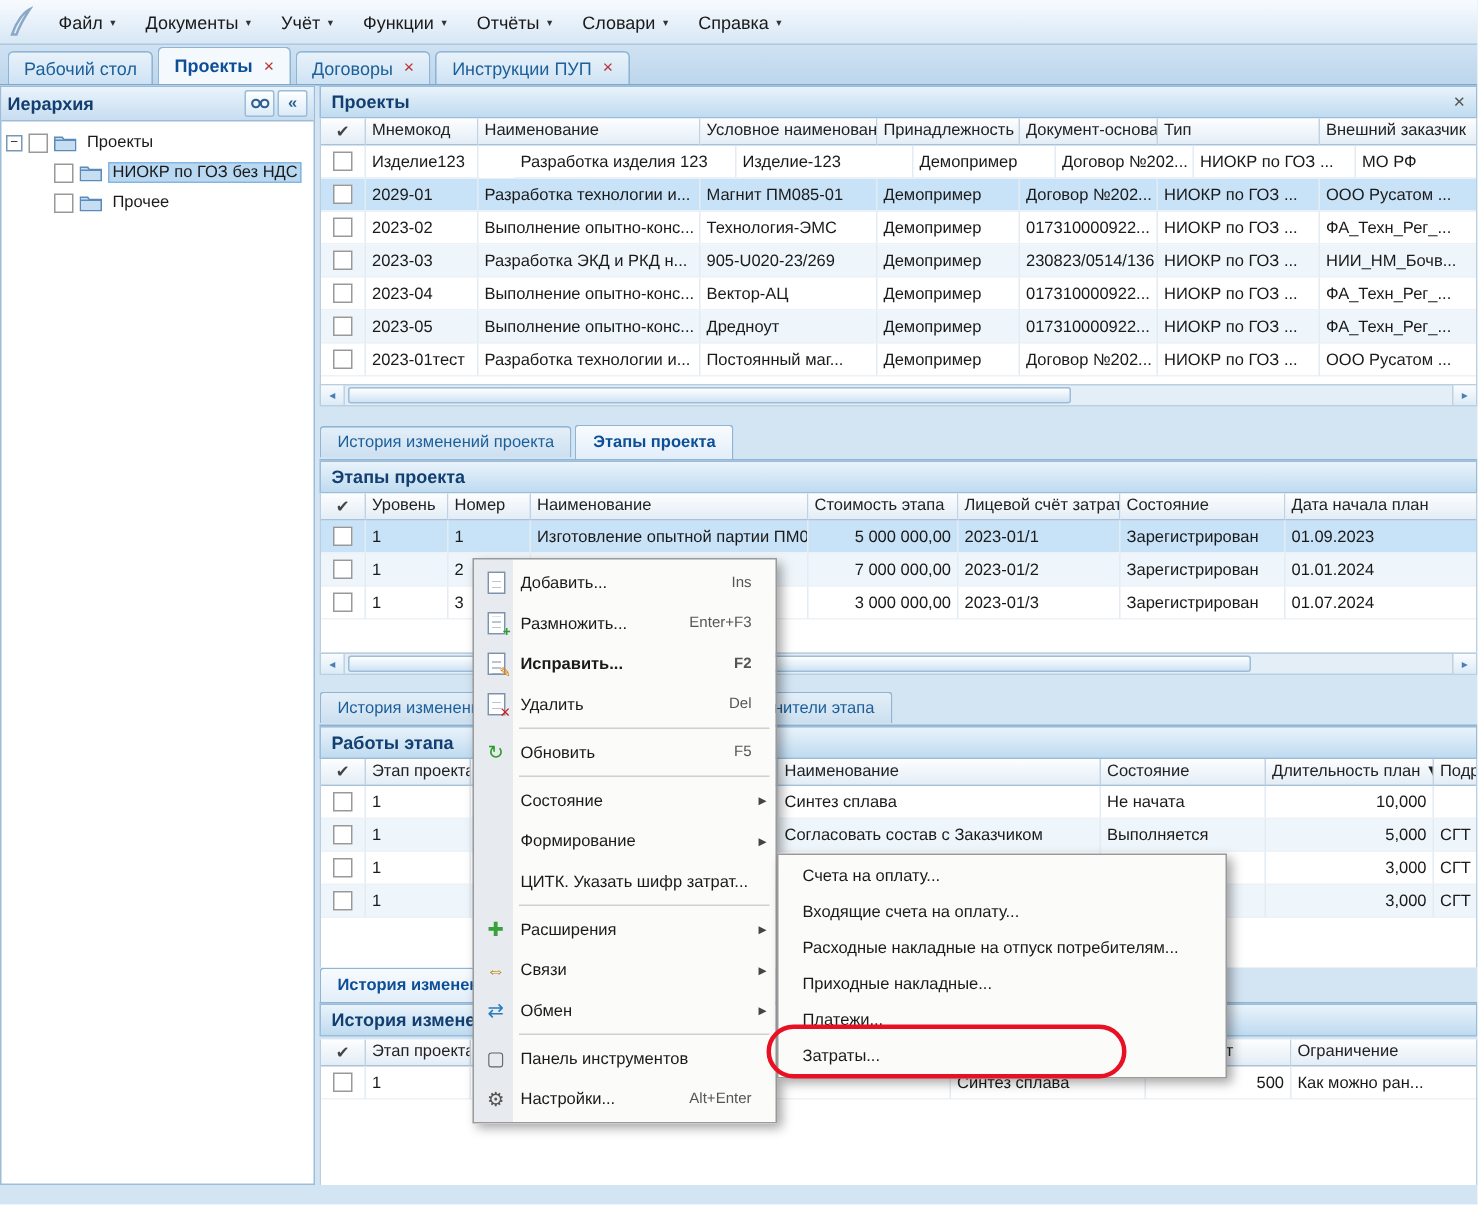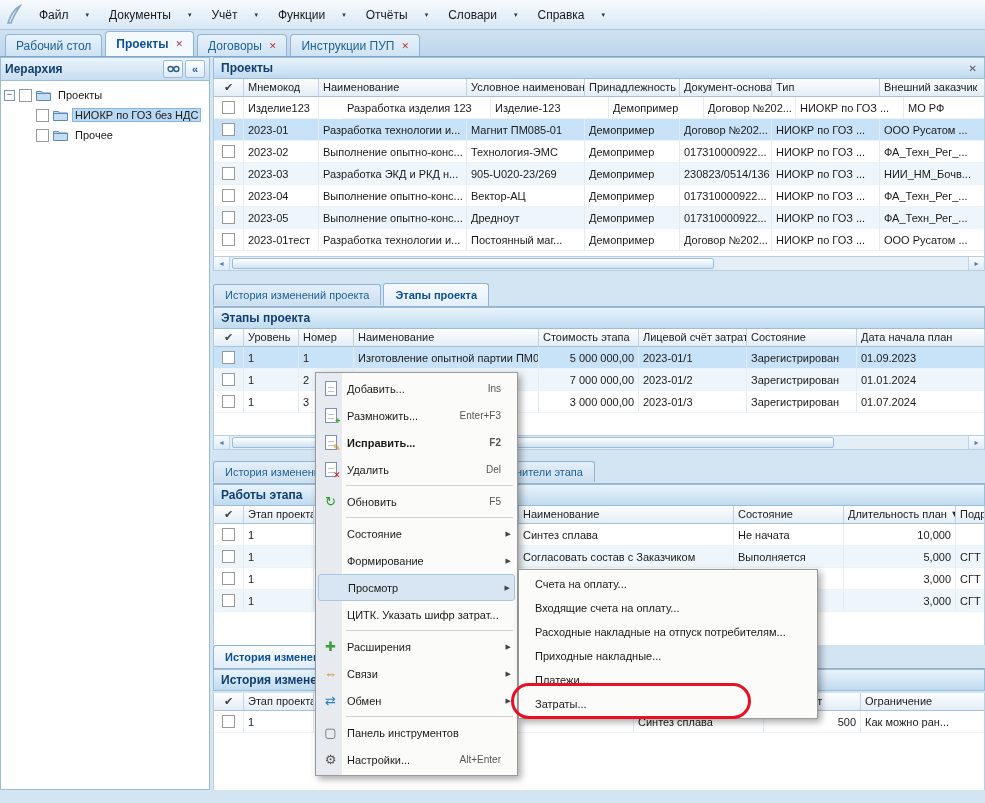--- a/index.html
+++ b/index.html
@@ -5,21 +5,21 @@
   html,body{margin:0;padding:0;background:#fff;}
   .frame{position:relative;width:985px;height:803px;overflow:hidden;background:#d3e4f2;
          font-family:"Liberation Sans","DejaVu Sans",sans-serif;font-size:11px;color:#1a1a1a;}
 
   
   .menubar{position:absolute;left:0;top:0;width:985px;height:30px;box-sizing:border-box;
            background:linear-gradient(#f8fbfe,#d7e7f5);border-bottom:1px solid #b0c8dd;
            display:flex;align-items:center;padding-left:5px;}
   .logo{display:inline-flex;margin-right:8px;}
   .mb-items{display:flex;align-items:center;gap:2px;}
-  .mb-item{display:flex;align-items:center;gap:17px;padding:5px 9px;font-size:12px;border-radius:3px;cursor:default;}
+  .mb-item{display:flex;align-items:center;gap:5px;padding:5px 9px;font-size:12px;border-radius:3px;cursor:default;}
   .mb-arrow{font-size:7px;color:#333;}
 
   
   .maintabs{position:absolute;left:0;top:30px;width:985px;height:27px;box-sizing:border-box;
             background:linear-gradient(#cfe2f2,#bdd6ec);border-bottom:1px solid #7fa8cc;
             display:flex;align-items:flex-end;padding:0 5px;gap:3px;}
   .mtab{height:22px;display:flex;align-items:center;gap:7px;padding:0 10px;font-size:12px;color:#1c5f99;
         background:linear-gradient(#e8f2fa,#cfe3f4);border:1px solid #8fb4d4;border-bottom:none;
         border-radius:4px 4px 0 0;box-sizing:border-box;white-space:nowrap;}
   .mtab.active{background:#f4f9fe;color:#0d4f96;font-weight:bold;height:25px;}
@@ -247,21 +247,21 @@
         <div class="g-cell" style="width: 118px;">Изделие-123</div>
         <div class="g-cell" style="width: 95px;">Демопример</div>
         <div class="g-cell" style="width: 92px;">Договор №202...</div>
         <div class="g-cell" style="width: 108px;">НИОКР по ГОЗ ...</div>
         <div class="g-cell" style="width: 106px;">МО РФ</div>
       </div>
       <div class="g-row sel">
         <div class="g-cell" style="width: 30px;">
           <span class="cb"></span>
         </div>
-        <div class="g-cell" style="width: 75px;">2023-01</div>
+        <div class="g-cell" style="width: 75px;">2029-01</div>
         <div class="g-cell" style="width: 148px;">Разработка технологии и...</div>
         <div class="g-cell" style="width: 118px;">Магнит ПМ085-01</div>
         <div class="g-cell" style="width: 95px;">Демопример</div>
         <div class="g-cell" style="width: 92px;">Договор №202...</div>
         <div class="g-cell" style="width: 108px;">НИОКР по ГОЗ ...</div>
         <div class="g-cell" style="width: 106px;">ООО Русатом ...</div>
       </div>
       <div class="g-row">
         <div class="g-cell" style="width: 30px;">
           <span class="cb"></span>
@@ -547,25 +547,20 @@
       <div class="cm-item">
         <span class="cm-ico"></span>
         <span class="cm-label">Состояние</span>
         <span class="cm-arrow">▶</span>
       </div>
       <div class="cm-item">
         <span class="cm-ico"></span>
         <span class="cm-label">Формирование</span>
         <span class="cm-arrow">▶</span>
       </div>
-      <div class="cm-item hot">
-        <span class="cm-ico"></span>
-        <span class="cm-label">Просмотр</span>
-        <span class="cm-arrow">▶</span>
-      </div>
       <div class="cm-item">
         <span class="cm-ico"></span>
         <span class="cm-label">ЦИТК. Указать шифр затрат...</span>
         <span class="cm-arrow"></span>
       </div>
       <div class="cm-sep"></div>
       <div class="cm-item">
         <span class="cm-ico" style="color: rgb(58, 160, 58);">✚</span>
         <span class="cm-label">Расширения</span>
         <span class="cm-arrow">▶</span>

